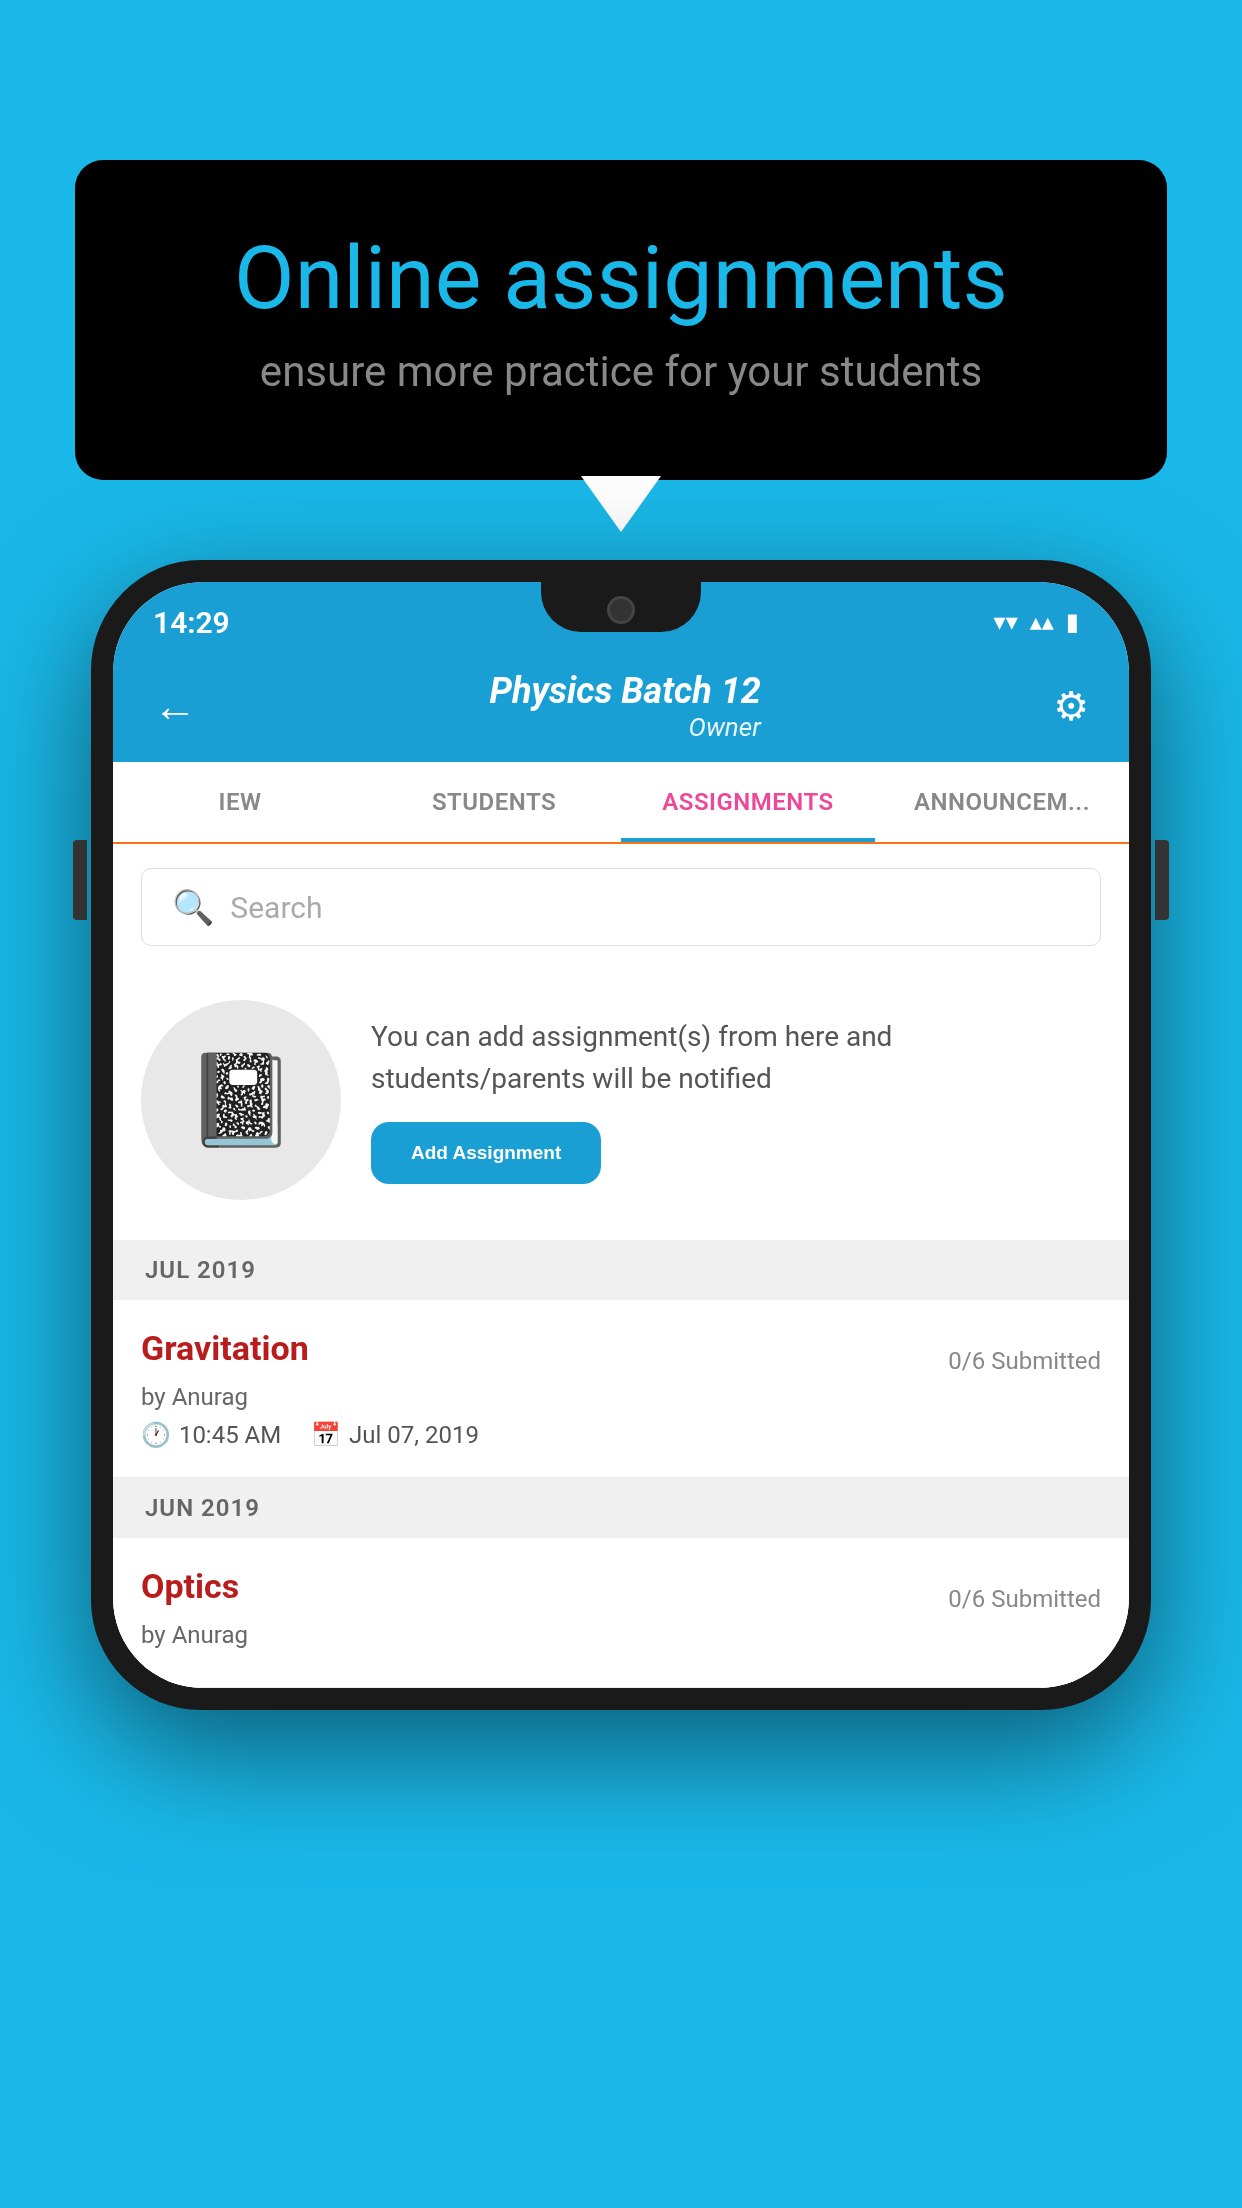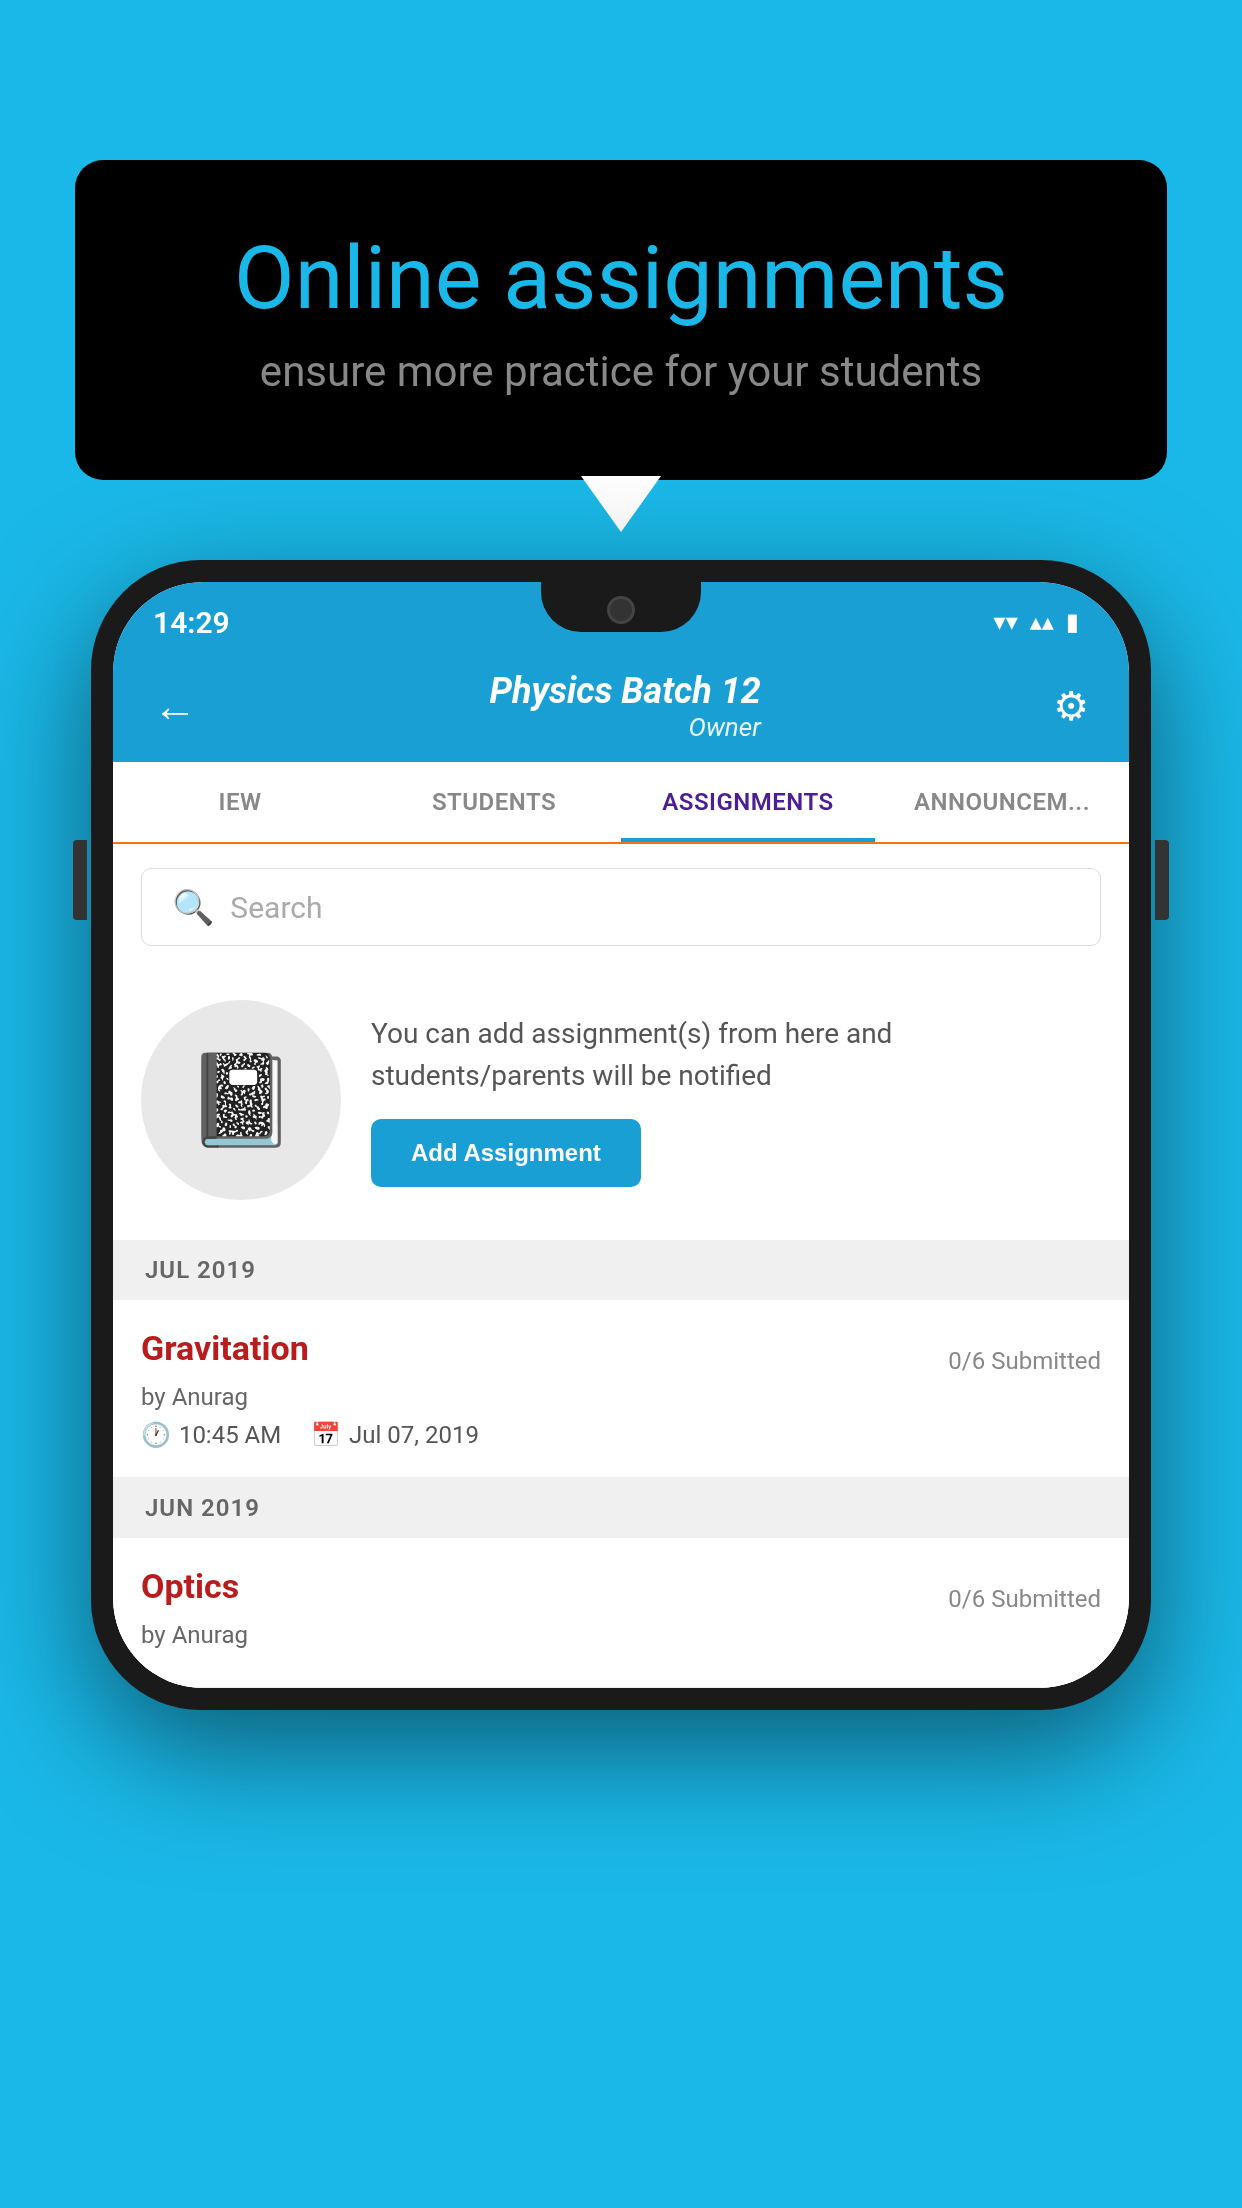--- a/index.html
+++ b/index.html
@@ -215,21 +215,21 @@
       padding: 26px 10px;
       font-size: 24px;
       font-weight: 600;
       color: #888;
       letter-spacing: 0.5px;
       cursor: pointer;
       position: relative;
     }
 
     .tab.active {
-      color: #4c1d95;
+      color: #ec4899;
     }
 
     .tab.active::after {
       content: '';
       position: absolute;
       bottom: 0;
       left: 0;
       right: 0;
       height: 4px;
       background: #1a9fd4;
@@ -293,23 +293,23 @@
       font-size: 28px;
       color: #555;
       line-height: 1.5;
       margin-bottom: 22px;
     }
 
     .add-assignment-btn {
       background: #1a9fd4;
       color: white;
       border: none;
-      border-radius: 10px;
+      border-radius: 18px;
       padding: 20px 40px;
-      font-size: 24px;
+      font-size: 19px;
       font-weight: 600;
       cursor: pointer;
     }
 
     
     .section-header {
       background: #f0f0f0;
       padding: 16px 32px;
       font-size: 24px;
       color: #666;

